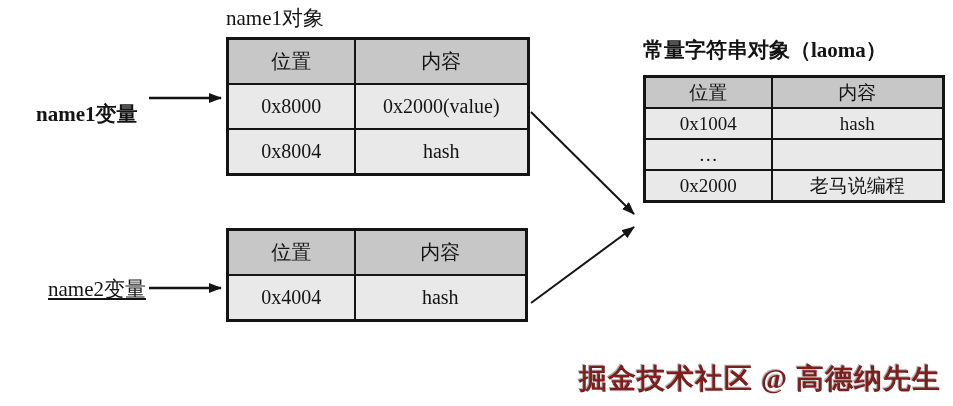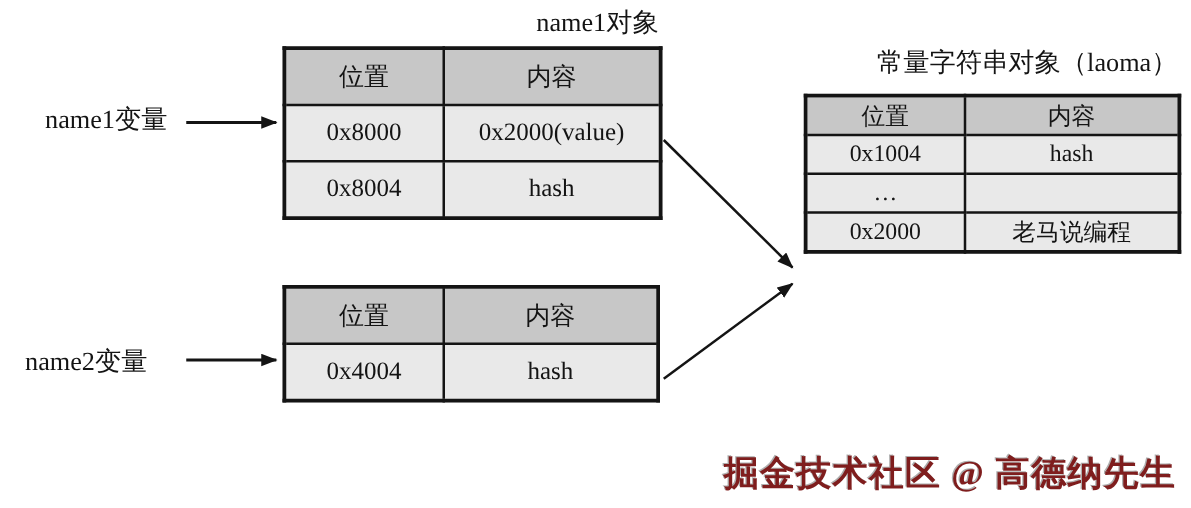--- a/index.html
+++ b/index.html
@@ -18,21 +18,21 @@
     pointer-events: none;
   }
   .var-label {
     position: absolute;
     font-size: 21px;
     white-space: nowrap;
   }
   .tbl-title {
     position: absolute;
     font-size: 21px;
-    text-align: right;
+    text-align: left;
     white-space: nowrap;
   }
   table.memtbl {
     position: absolute;
     border-collapse: collapse;
     table-layout: fixed;
     background: #e9e9e9;
   }
   table.memtbl td {
     border: 2px solid #141414;
@@ -74,22 +74,22 @@
       <marker id="ah" markerUnits="userSpaceOnUse" markerWidth="14" markerHeight="12" refX="12" refY="5" orient="auto">
         <path d="M0,0 L13,5 L0,10 z" fill="#141414"></path>
       </marker>
     </defs>
     <line x1="149" y1="98" x2="221" y2="98" stroke="#141414" stroke-width="2.5" marker-end="url(#ah)"></line>
     <line x1="149" y1="288" x2="221" y2="288" stroke="#141414" stroke-width="2.5" marker-end="url(#ah)"></line>
     <line x1="531" y1="112" x2="634" y2="214" stroke="#141414" stroke-width="2" marker-end="url(#ah)"></line>
     <line x1="531" y1="303" x2="634" y2="227" stroke="#141414" stroke-width="2" marker-end="url(#ah)"></line>
   </svg>
 
-  <div class="var-label" style="left:36px; top:81px;">name1变量</div>
-  <div class="var-label" style="left:20px; top:275px;">name2变量</div>
+  <div class="var-label" style="left:36px; top:100px;font-weight:bold;">name1变量</div>
+  <div class="var-label" style="left:48px; top:275px;text-decoration:underline;">name2变量</div>
 
   <div class="tbl-title" style="left:226px; top:4px; width:301px;">name1对象</div>
   <table class="memtbl left-tbl" style="left:226px; top:37px; width:301px;">
     <colgroup>
         <col style="width:127px">
         <col style="width:174px">
       </colgroup>
     <tbody>
         <tr class="hdr">
       <td>位置</td>
@@ -116,21 +116,21 @@
       <td>位置</td>
       <td>内容</td>
     </tr>
     <tr>
       <td>0x4004</td>
       <td>hash</td>
     </tr>
   </tbody>
     </table>
 
-  <div class="tbl-title" style="left:643px; top:36px; width:299px;">常量字符串对象（laoma）</div>
+  <div class="tbl-title" style="left:643px; top:36px; width:299px;font-weight:bold;">常量字符串对象（laoma）</div>
   <table class="memtbl right-tbl" style="left:643px; top:75px; width:299px;">
     <colgroup>
         <col style="width:127px">
         <col style="width:172px">
       </colgroup>
     <tbody>
         <tr class="hdr">
       <td>位置</td>
       <td>内容</td>
     </tr>

